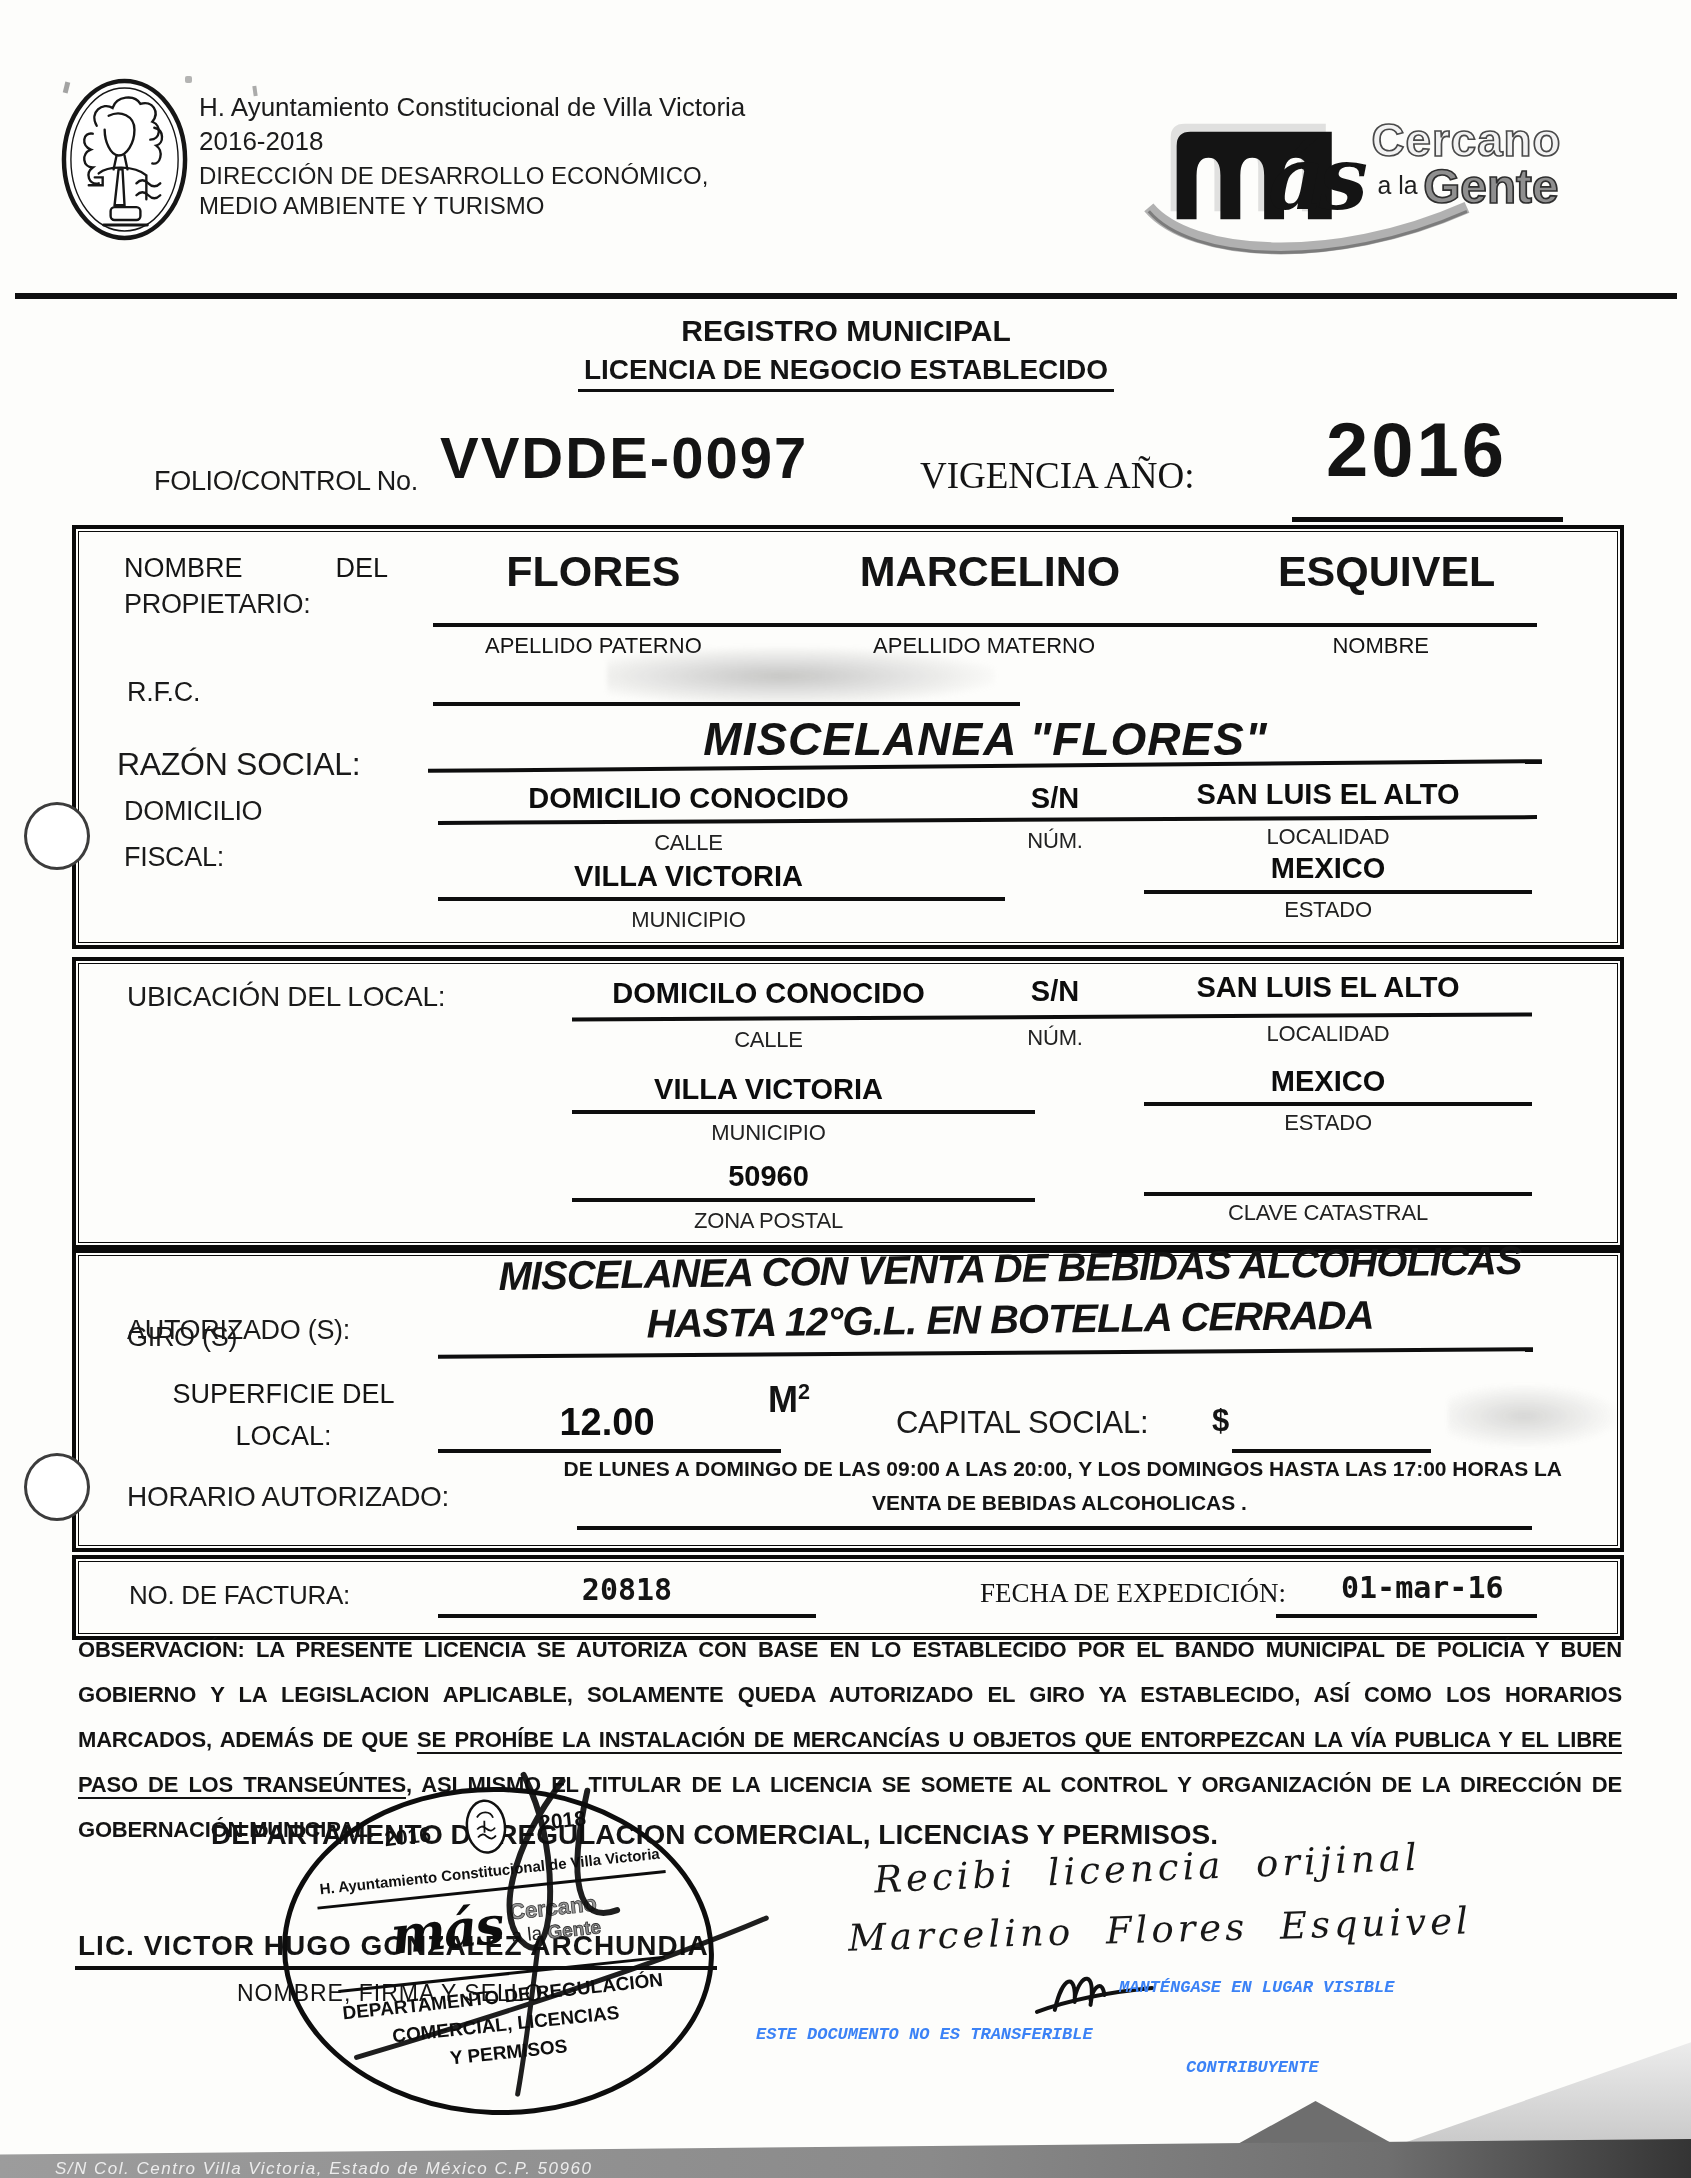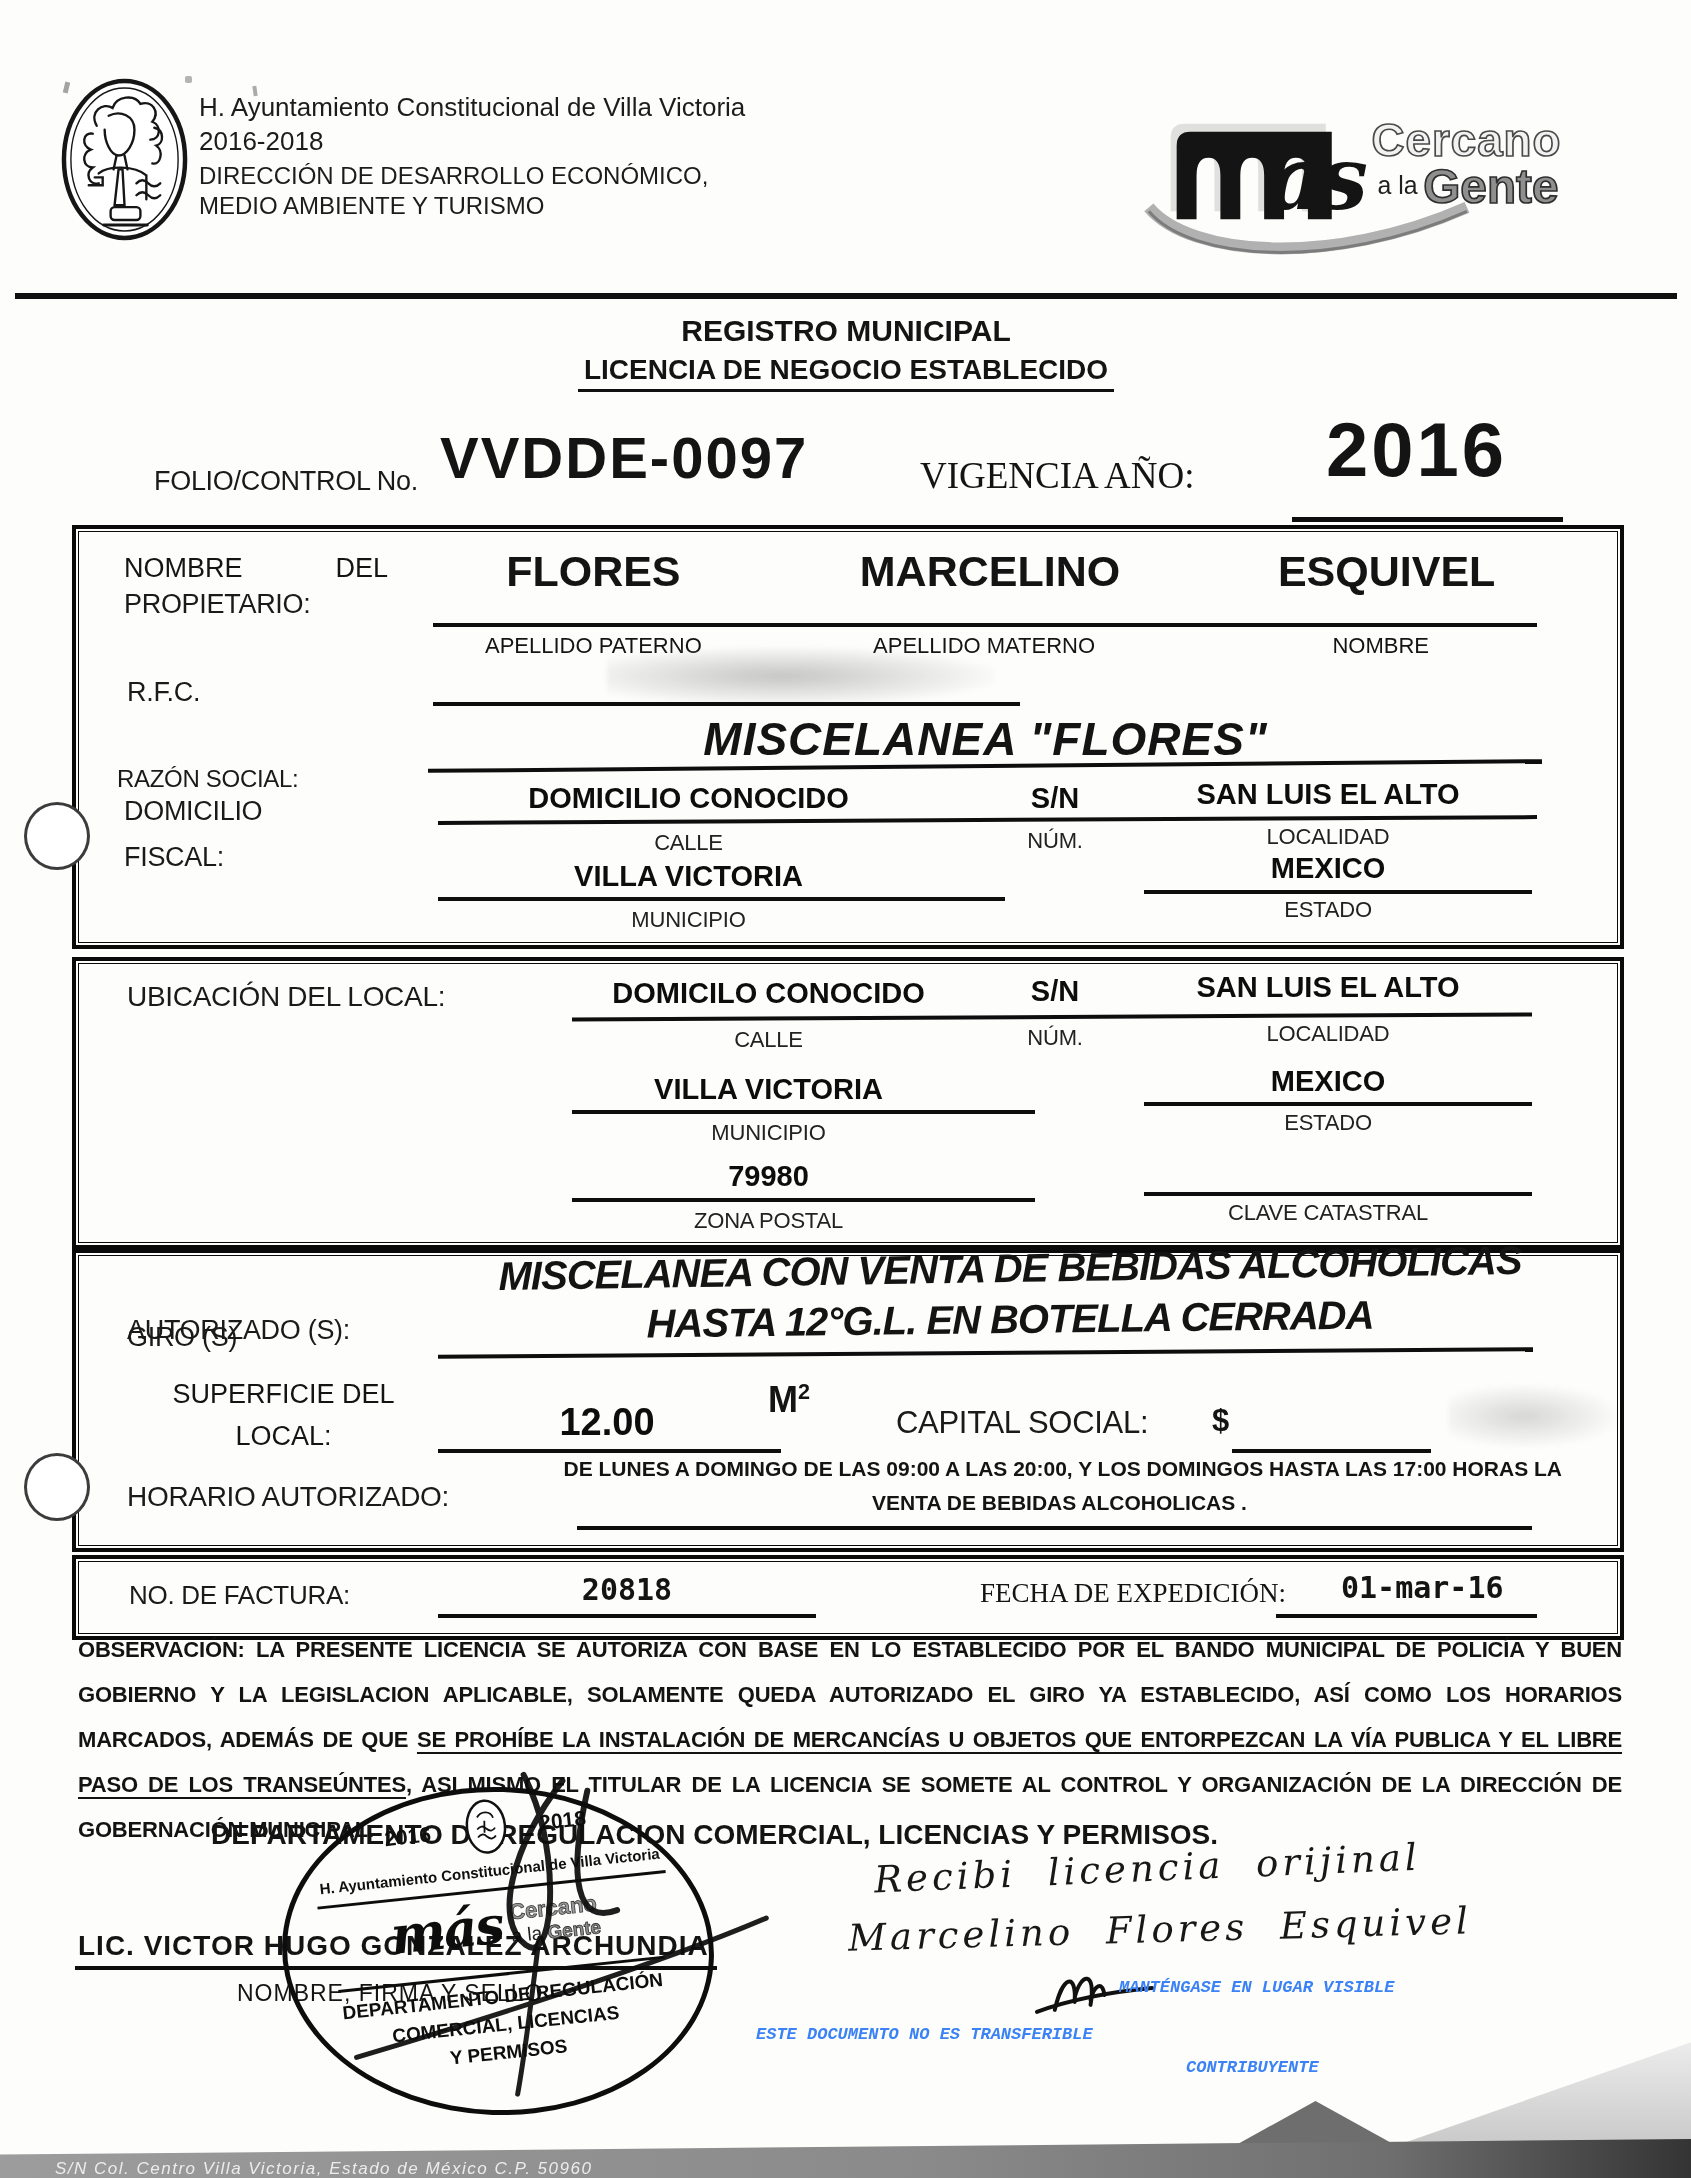--- a/index.html
+++ b/index.html
@@ -105,21 +105,21 @@
   <div class="abs" style="left:398px;top:633px;width:1184px;display:flex;font-size:22px;">
     <div style="flex:0 0 33%;text-align:center;">APELLIDO PATERNO</div>
     <div style="flex:0 0 33%;text-align:center;">APELLIDO MATERNO</div>
     <div style="flex:0 0 34%;text-align:center;">NOMBRE</div>
   </div>
 
   <div class="lbl" style="left:127px;top:677px;">R.F.C.</div>
   <div class="smudge" style="left:607px;top:647px;width:388px;height:58px;"></div>
   <div class="ul" style="left:433px;top:702px;width:587px;"></div>
 
-  <div class="lbl" style="left:117px;top:765px;font-size:24px;">RAZÓN SOCIAL:</div>
+  <div class="lbl" style="left:117px;top:746px;font-size:32px;">RAZÓN SOCIAL:</div>
   <div class="abs itbold" style="left:438px;top:712px;width:1095px;text-align:center;font-size:46px;letter-spacing:1px;">MISCELANEA "FLORES"</div>
   <div class="ul" style="left:428px;top:764px;width:1114px;transform:rotate(-0.5deg);"></div>
 
   <div class="lbl" style="left:124px;top:796px;">DOMICILIO</div>
   <div class="lbl" style="left:124px;top:842px;">FISCAL:</div>
 
   <div class="val" style="left:517px;top:782px;width:343px;">DOMICILIO CONOCIDO</div>
   <div class="val" style="left:1005px;top:782px;width:100px;">S/N</div>
   <div class="val" style="left:1129px;top:778px;width:398px;">SAN LUIS EL ALTO</div>
   <div class="ul" style="left:438px;top:818px;width:1099px;transform:rotate(-0.3deg);"></div>
@@ -145,21 +145,21 @@
   <div class="sub" style="left:1005px;top:1025px;width:100px;">NÚM.</div>
   <div class="sub" style="left:1129px;top:1021px;width:398px;">LOCALIDAD</div>
 
   <div class="val" style="left:587px;top:1073px;width:363px;">VILLA VICTORIA</div>
   <div class="val" style="left:1129px;top:1065px;width:398px;">MEXICO</div>
   <div class="ul" style="left:572px;top:1110px;width:463px;"></div>
   <div class="ul" style="left:1144px;top:1102px;width:388px;"></div>
   <div class="sub" style="left:587px;top:1120px;width:363px;">MUNICIPIO</div>
   <div class="sub" style="left:1129px;top:1110px;width:398px;">ESTADO</div>
 
-  <div class="val" style="left:587px;top:1160px;width:363px;">79980</div>
+  <div class="val" style="left:587px;top:1160px;width:363px;">50960</div>
   <div class="ul" style="left:572px;top:1198px;width:463px;"></div>
   <div class="ul" style="left:1144px;top:1192px;width:388px;"></div>
   <div class="sub" style="left:587px;top:1208px;width:363px;">ZONA POSTAL</div>
   <div class="sub" style="left:1129px;top:1200px;width:398px;">CLAVE CATASTRAL</div>
 
   <div class="dbox" style="left:72px;top:1249px;width:1544px;height:295px;"></div>
   <div class="punch" style="left:24px;top:1453px;"></div>
 
   <div class="lbl" style="left:127px;top:1282px;margin-top:40px;">GIRO (S)</div>
   <div class="lbl" style="left:127px;top:1315px;">AUTORIZADO (S):</div>

